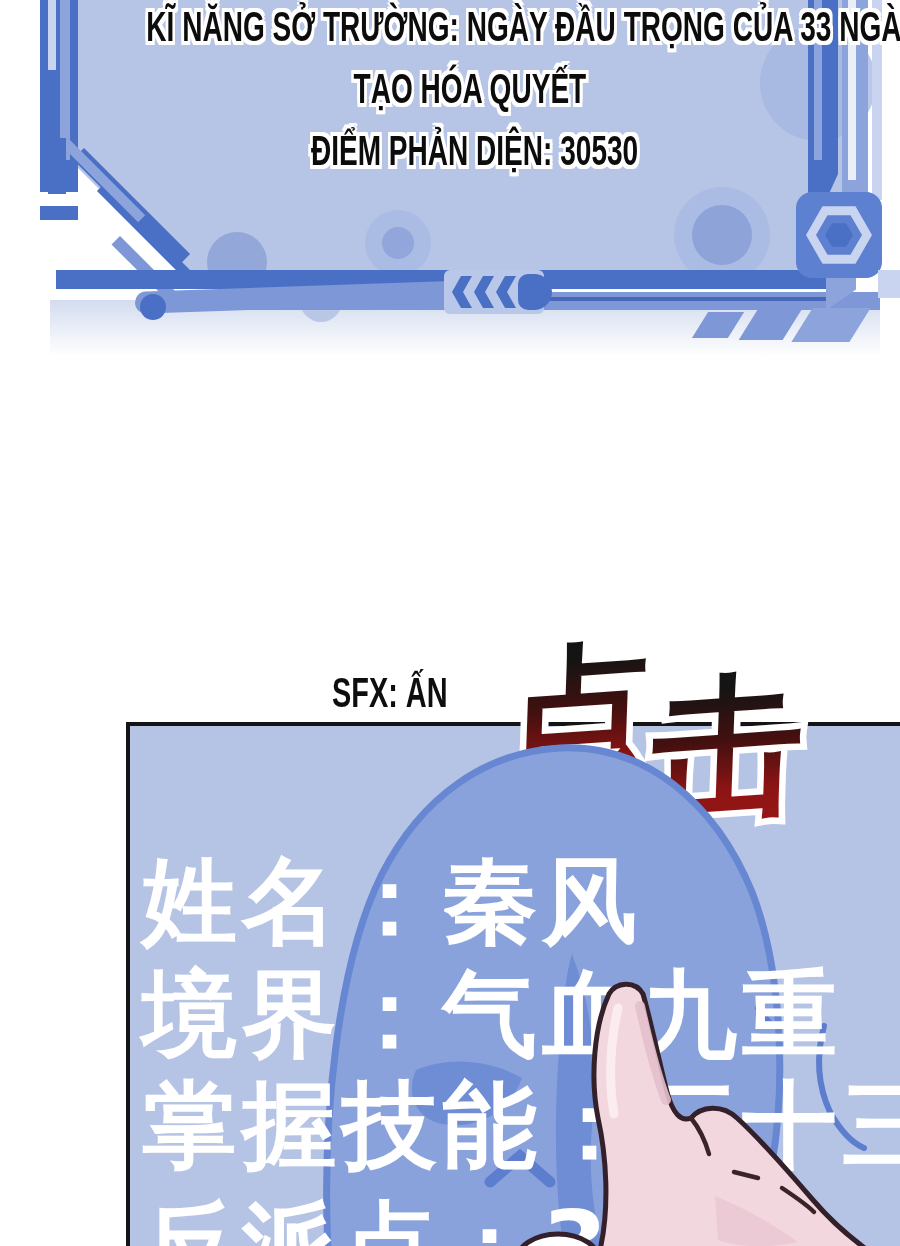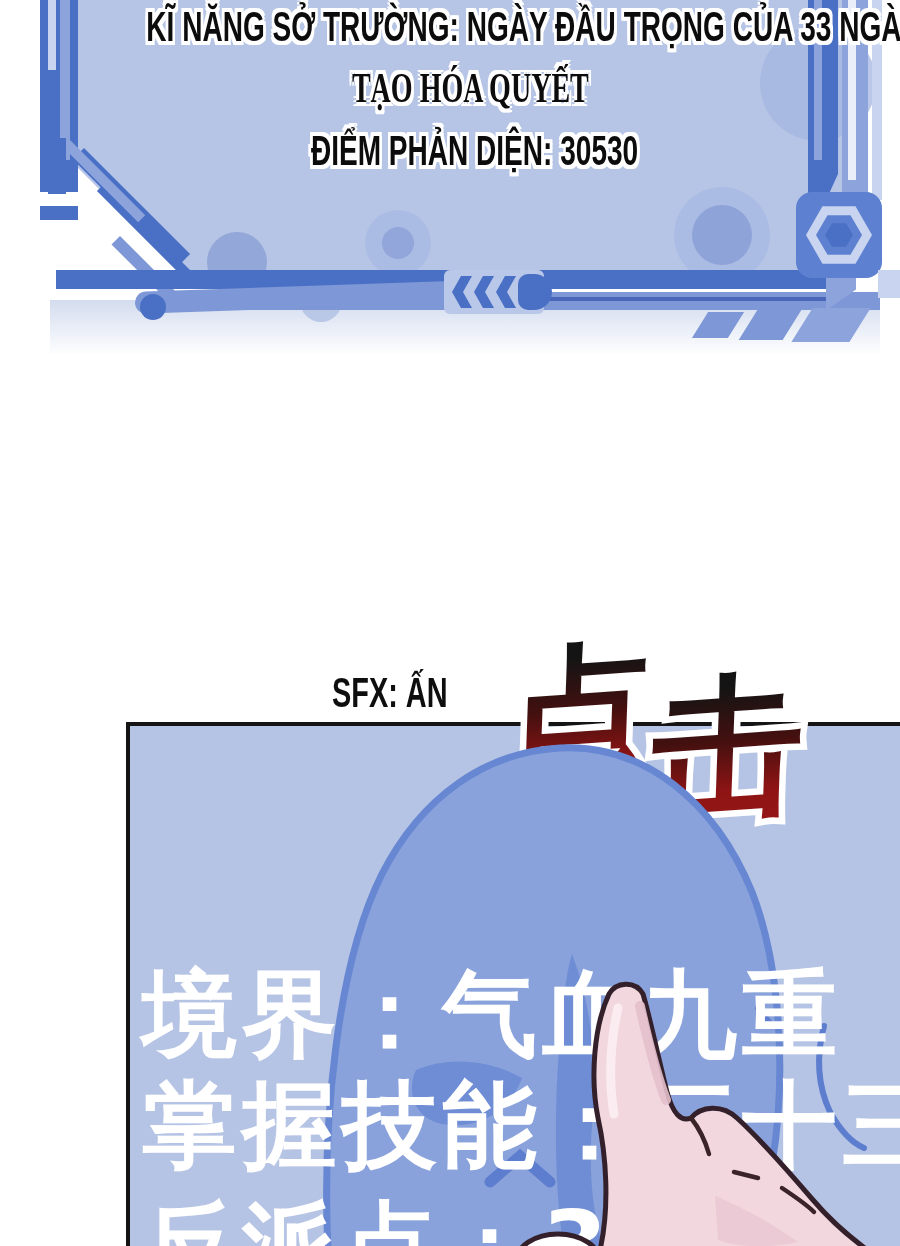--- a/index.html
+++ b/index.html
@@ -21,21 +21,21 @@
   .pblue{background:#c9d5f0;}
   .circle{border-radius:50%;}
 
   .vn-lines{left:78px;top:0;width:784px;text-align:center;}
   .vn-line{display:inline-block;white-space:nowrap;font-weight:bold;color:#0c0c0c;
            font-size:33px;transform:scale(0.85,1.3);transform-origin:center top;
            letter-spacing:0px;
            text-shadow:-3px -3px 0 #fff,3px -3px 0 #fff,-3px 3px 0 #fff,3px 3px 0 #fff,
                        0 -3px 0 #fff,0 3px 0 #fff,-3px 0 0 #fff,3px 0 0 #fff;}
   .vn-l1{position:absolute;left:0;right:0;top:62px;}
-  .vn-l2{position:absolute;left:0;right:0;top:124px;font-family:Liberation Serif, serif;}
+  .vn-l2{position:absolute;left:0;right:0;top:124px;}
   .vn-l3{position:absolute;left:10px;right:0;top:186px;}
 
   
   .hexwrap{left:796px;top:252px;width:86px;height:86px;background:#5e80d0;border-radius:16px;}
   .hex{position:absolute;clip-path:polygon(25% 5%,75% 5%,100% 50%,75% 95%,25% 95%,0 50%);}
   .hex1{left:10px;top:11px;width:66px;height:64px;background:#c9d5f0;}
   .hex2{left:20px;top:21px;width:46px;height:44px;background:#5e80d0;}
   .hex3{left:29px;top:30px;width:28px;height:26px;background:#4a70c5;}
 
   .chev{position:absolute;width:20px;height:32px;background:#4a70c5;
@@ -141,20 +141,21 @@
       <path d="M 442 228 C 462 280 468 340 462 400 C 458 452 464 492 474 524 L 434 524 C 424 464 424 380 430 312 C 433 276 436 248 442 228 Z" fill="#6e8cd4" opacity="0.95"></path>
       <path d="M 286 344 C 320 330 360 334 392 352 C 380 386 348 404 312 398 C 284 392 276 366 286 344 Z" fill="#6f8dd5"></path>
       <path d="M 360 456 L 390 430 L 420 456" fill="none" stroke="#5d7dce" stroke-width="11" stroke-linecap="round"></path>
       <path d="M 610 400 C 622 430 616 462 604 486" fill="none" stroke="#5d7dce" stroke-width="6" stroke-linecap="round"></path>
       <path d="M 606 452 C 626 472 650 486 672 494" fill="none" stroke="#5d7dce" stroke-width="6" stroke-linecap="round"></path>
       <path d="M 694 300 C 686 330 688 360 700 386" fill="none" stroke="#5d7dce" stroke-width="6" stroke-linecap="round"></path>
       <path d="M 700 386 C 710 404 720 416 734 422" fill="none" stroke="#5d7dce" stroke-width="6" stroke-linecap="round"></path>
       <path d="M 628 282 L 642 300" fill="none" stroke="#5d7dce" stroke-width="6" stroke-linecap="round"></path>
     </svg>
 
+    <div class="cjk-row" style="top:128px;">姓名：秦风</div>
     <div class="cjk-row" style="top:241px;">境界：气血九重（</div>
     <div class="cjk-row" style="top:352px;">掌握技能：三十三</div>
     <div class="cjk-row" style="top:473px;">反派点：30</div>
 
     <svg id="svg-hand" width="774" height="524" viewBox="0 0 774 524">
       <path d="M 479 268 C 486 256 505 254 513 268 C 520 292 528 330 537 366 C 543 388 551 396 561 392 C 571 380 592 378 607 392 C 629 412 659 446 683 474 C 700 494 718 510 740 526 L 748 536 L 456 536 L 470 524 C 480 480 476 428 468 392 C 460 352 464 300 479 268 Z" fill="#f2d8de" stroke="#33202a" stroke-width="5" stroke-linejoin="round"></path>
       <path d="M 510 280 C 518 316 526 348 536 374" fill="none" stroke="#e3c0cc" stroke-width="10" stroke-linecap="round" opacity="0.9"></path>
       <path d="M 488 282 C 480 318 478 352 484 388" fill="none" stroke="#fbeef2" stroke-width="9" stroke-linecap="round" opacity="0.9"></path>
       <path d="M 585 470 C 610 480 640 496 668 516 C 640 522 610 522 588 514 Z" fill="#e8c7d2" opacity="0.8"></path>
       <path d="M 561 392 C 569 402 575 414 579 428" fill="none" stroke="#3a2428" stroke-width="4.5" stroke-linecap="round"></path>

